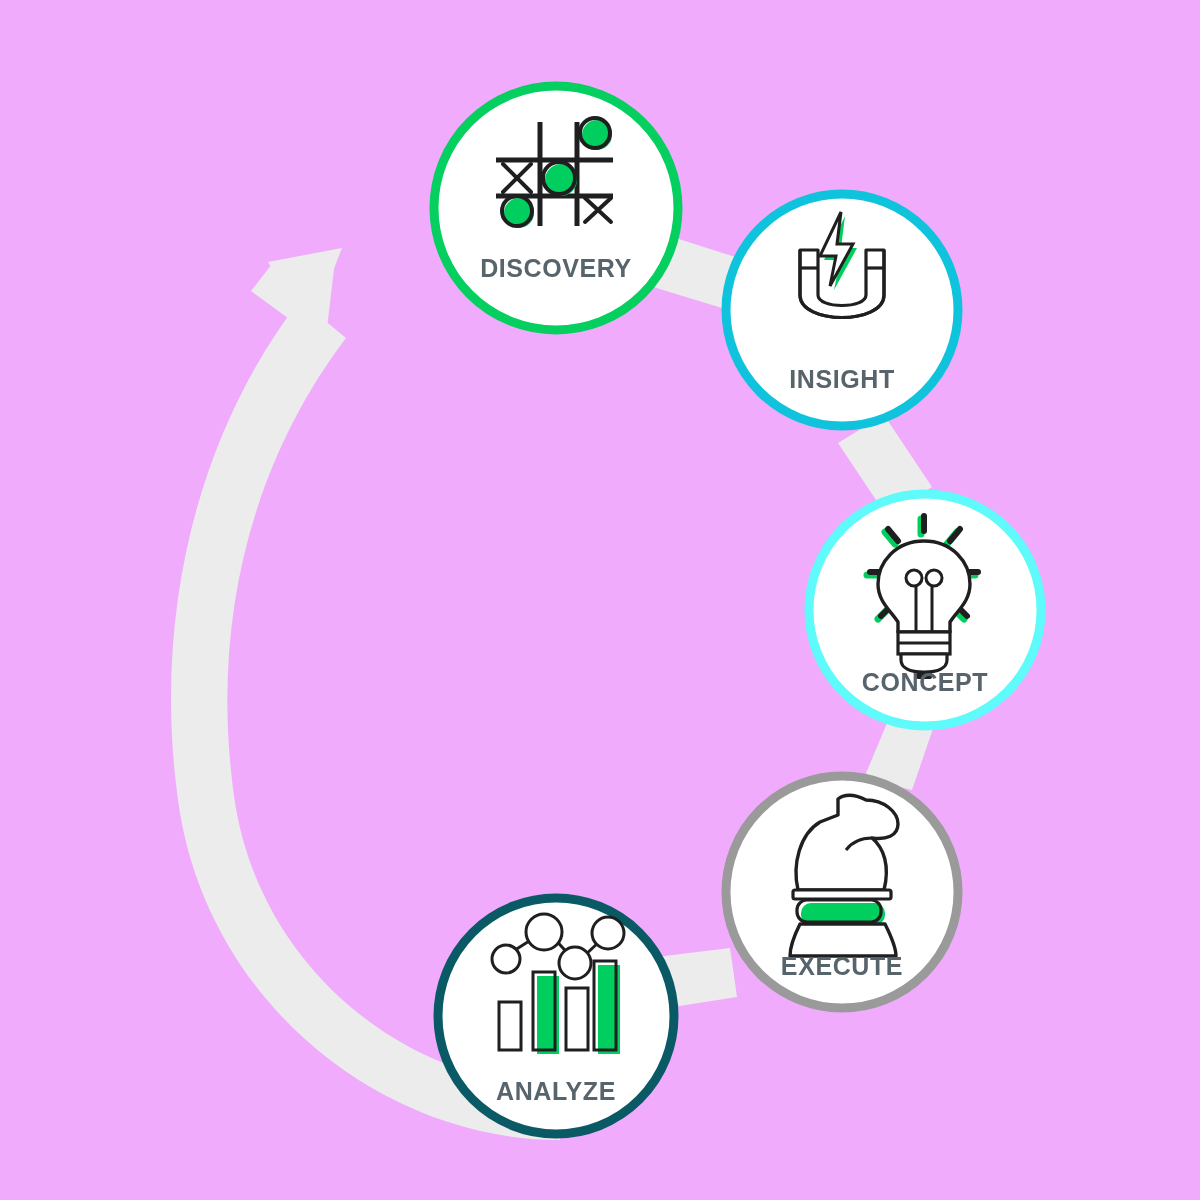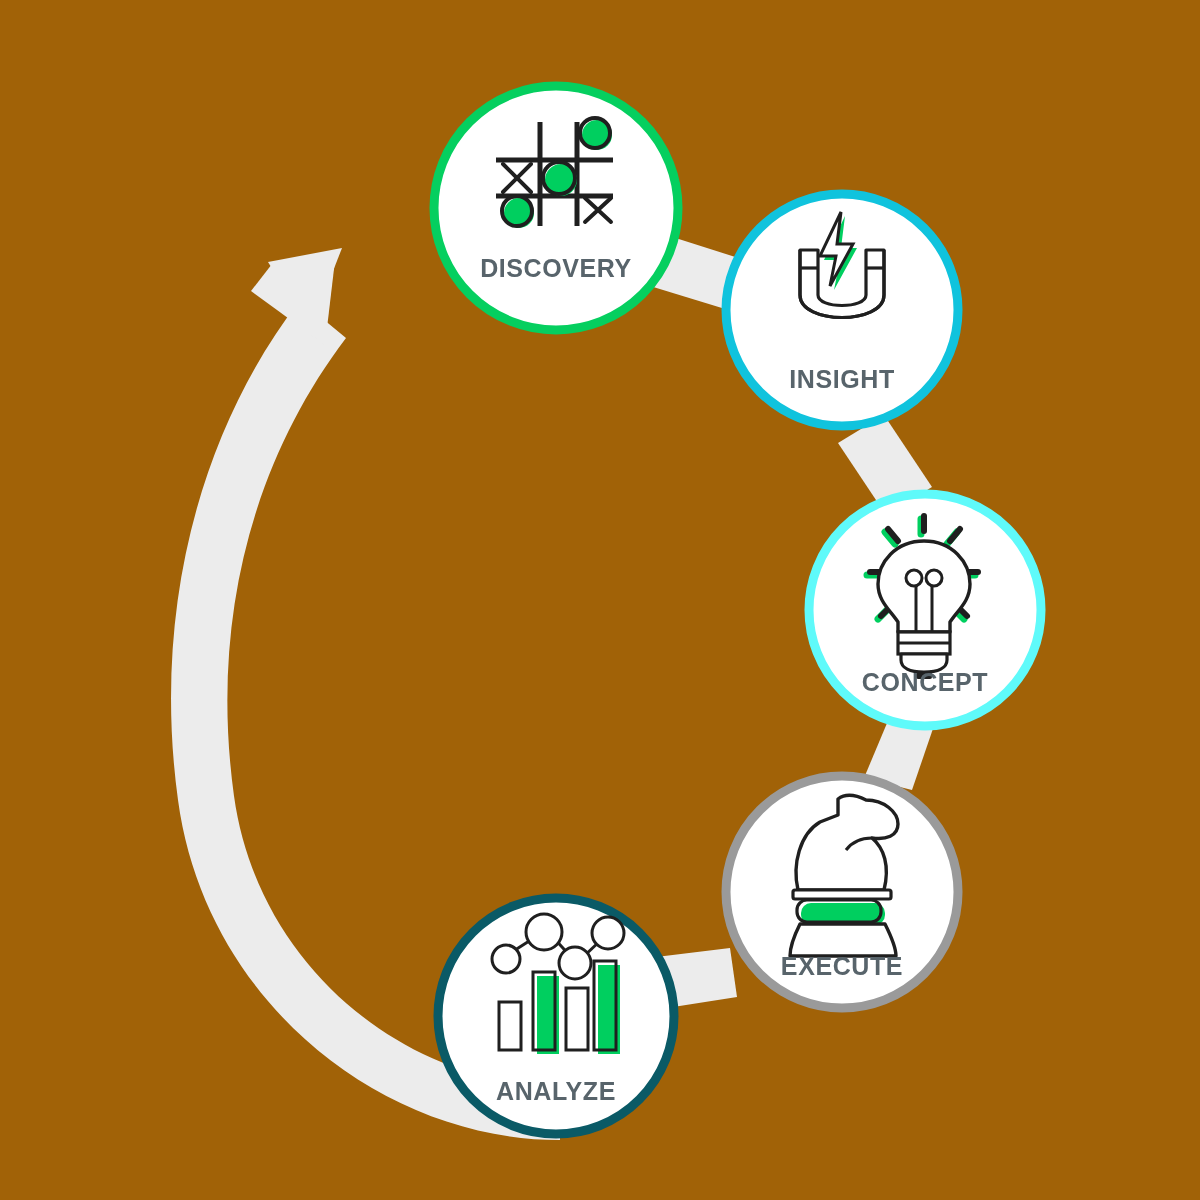--- a/index.html
+++ b/index.html
@@ -7,21 +7,21 @@
     padding: 0;
     background: #ffffff;
   }
   body {
     font-family: "Liberation Sans", sans-serif;
   }
   #stage {
     position: relative;
     width: 1200px;
     height: 1200px;
-    background: #a16207;
+    background: #f0abfc;
     overflow: hidden;
   }
   #diagram-svg {
     position: absolute;
     left: 0;
     top: 0;
     width: 1200px;
     height: 1200px;
   }
   .node-label {

